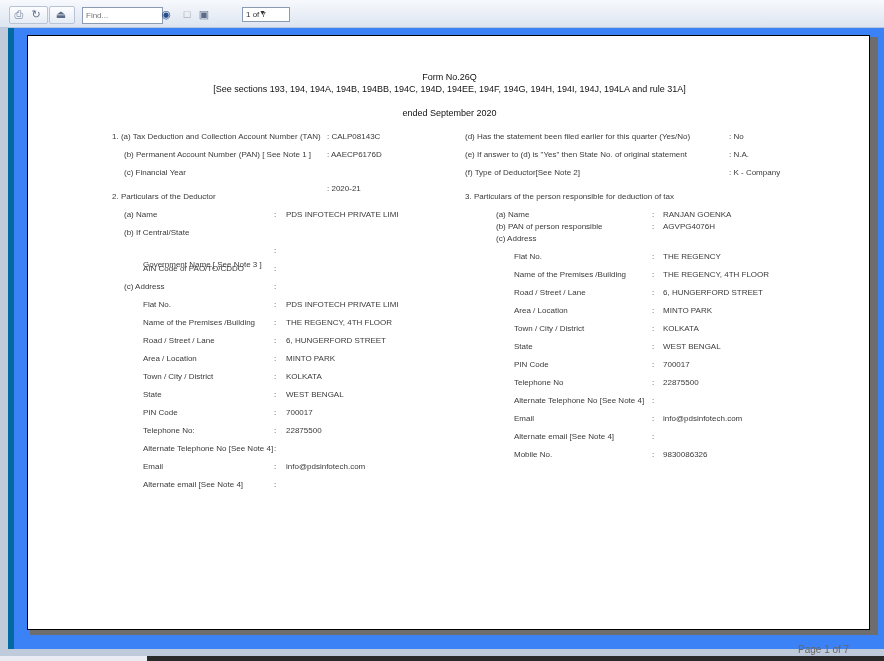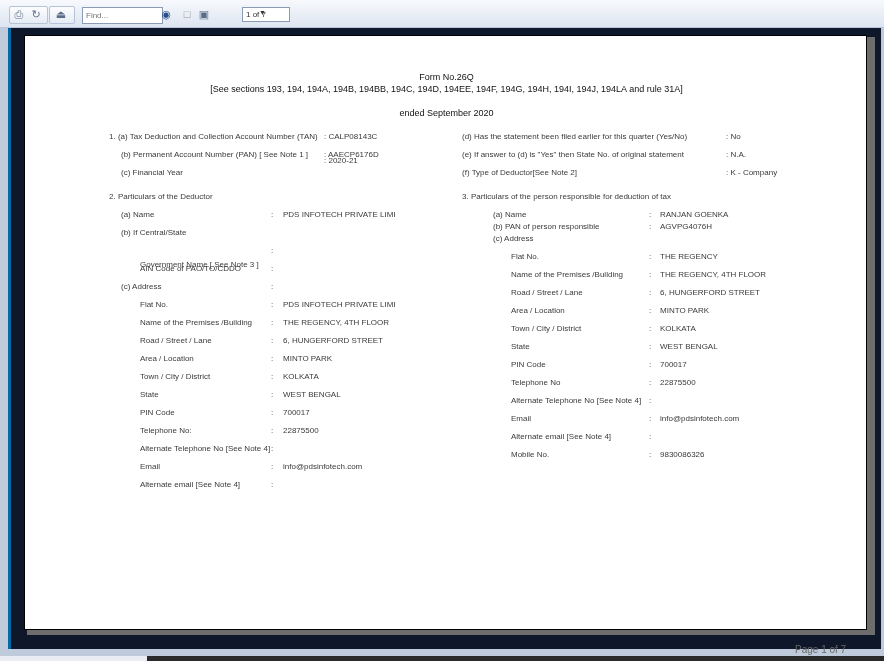--- a/index.html
+++ b/index.html
@@ -4,21 +4,21 @@
 <style>
   html, body { margin:0; padding:0; }
   body { width:884px; height:661px; overflow:hidden; background:#bfcadb; font-family:"Liberation Sans", sans-serif; position:relative; }
   .toolbar { position:absolute; left:0; top:0; width:884px; height:27px;
     background:linear-gradient(#f7f9fc, #dde5f1); border-bottom:1px solid #b9c5d8; }
   .tb-group { position:absolute; top:6px; height:16px; border:1px solid #b8c4d6; background:linear-gradient(#fdfdfe,#e6ecf5); border-radius:2px; }
   .tb-icon { position:absolute; top:8px; width:14px; height:12px; font-size:11px; line-height:12px; text-align:center; color:#5a6c88; }
   .find { position:absolute; left:82px; top:7px; width:74px; height:13px; border:1px solid #8b9bb3; background:#fff; font-size:8px; line-height:13px; padding-left:3px; color:#333; box-sizing:content-box; }
   .page-sel { position:absolute; left:214px; top:7px; width:43px; height:13px; border:1px solid #8b9bb3; background:#fff; font-size:8px; line-height:13px; padding-left:3px; color:#333;margin-left:28px; }
   .page-arrow { position:absolute; left:259px; top:9px; font-size:7px; color:#333; }
-  .viewer { position:absolute; left:8px; top:28px; width:870px; height:621px; background:#0f172a; border-left:3px solid #0369a1; }
+  .viewer { position:absolute; left:8px; top:28px; width:870px; height:621px; background:#3b82f6; border-left:6px solid #0369a1; }
   .paper-shadow { position:absolute; left:16px; top:9px; width:848px; height:598px; background:#6d6d6d; }
   .paper { position:absolute; left:12px; top:6px; width:843px; height:595px; background:#fff; border:1px solid #000; box-sizing:border-box; }
   .bottom-dark { position:absolute; left:147px; top:656px; width:737px; height:5px; background:#2a2a2a; }
   .bottom-light { position:absolute; left:0; top:656px; width:147px; height:5px; background:#e9edf3; }
   .t { position:absolute; white-space:nowrap; color:#3a3a3a; font-size:8px; }
   .title { font-size:9px; color:#111; text-align:center; left:0; width:843px; }
   .v { color:#3a3a3a; }
   .pagenum { font-size:10px; color:#666;margin-top:42px; }
 </style>
 </head>
@@ -43,21 +43,21 @@
   <div class="paper" style="left:13px;top:7px;">
     <div class="t title" style="top:36px;">Form No.26Q</div>
     <div class="t title" style="top:48px;">[See sections 193, 194, 194A, 194B, 194BB, 194C, 194D, 194EE, 194F, 194G, 194H, 194I, 194J, 194LA and rule 31A]</div>
     <div class="t title" style="top:72px;">ended September  2020</div>
 
     <div class="t" style="left:84px;top:96px;">1.  (a) Tax Deduction and Collection Account Number (TAN)</div>
     <div class="t v" style="left:299px;top:96px;">: CALP08143C</div>
     <div class="t" style="left:96px;top:114px;">(b) Permanent Account Number (PAN) [ See Note 1 ]</div>
     <div class="t v" style="left:299px;top:114px;">: AAECP6176D</div>
     <div class="t" style="left:96px;top:132px;">(c) Financial Year</div>
-    <div class="t v" style="left:299px;top:120px;">: 2020-21</div>
+    <div class="t v" style="left:299px;top:148px;">: 2020-21</div>
 
     <div class="t" style="left:437px;top:96px;">(d) Has the statement been filed earlier for this quarter (Yes/No)</div>
     <div class="t v" style="left:701px;top:96px;">: No</div>
     <div class="t" style="left:437px;top:114px;">(e) If answer to (d) is "Yes" then  State No. of original statement</div>
     <div class="t v" style="left:701px;top:114px;">: N.A.</div>
     <div class="t" style="left:437px;top:132px;">(f) Type of Deductor[See Note 2]</div>
     <div class="t v" style="left:701px;top:132px;">: K - Company</div>
 
     <div class="t" style="left:84px;top:156px;">2. Particulars of  the Deductor</div>
 

